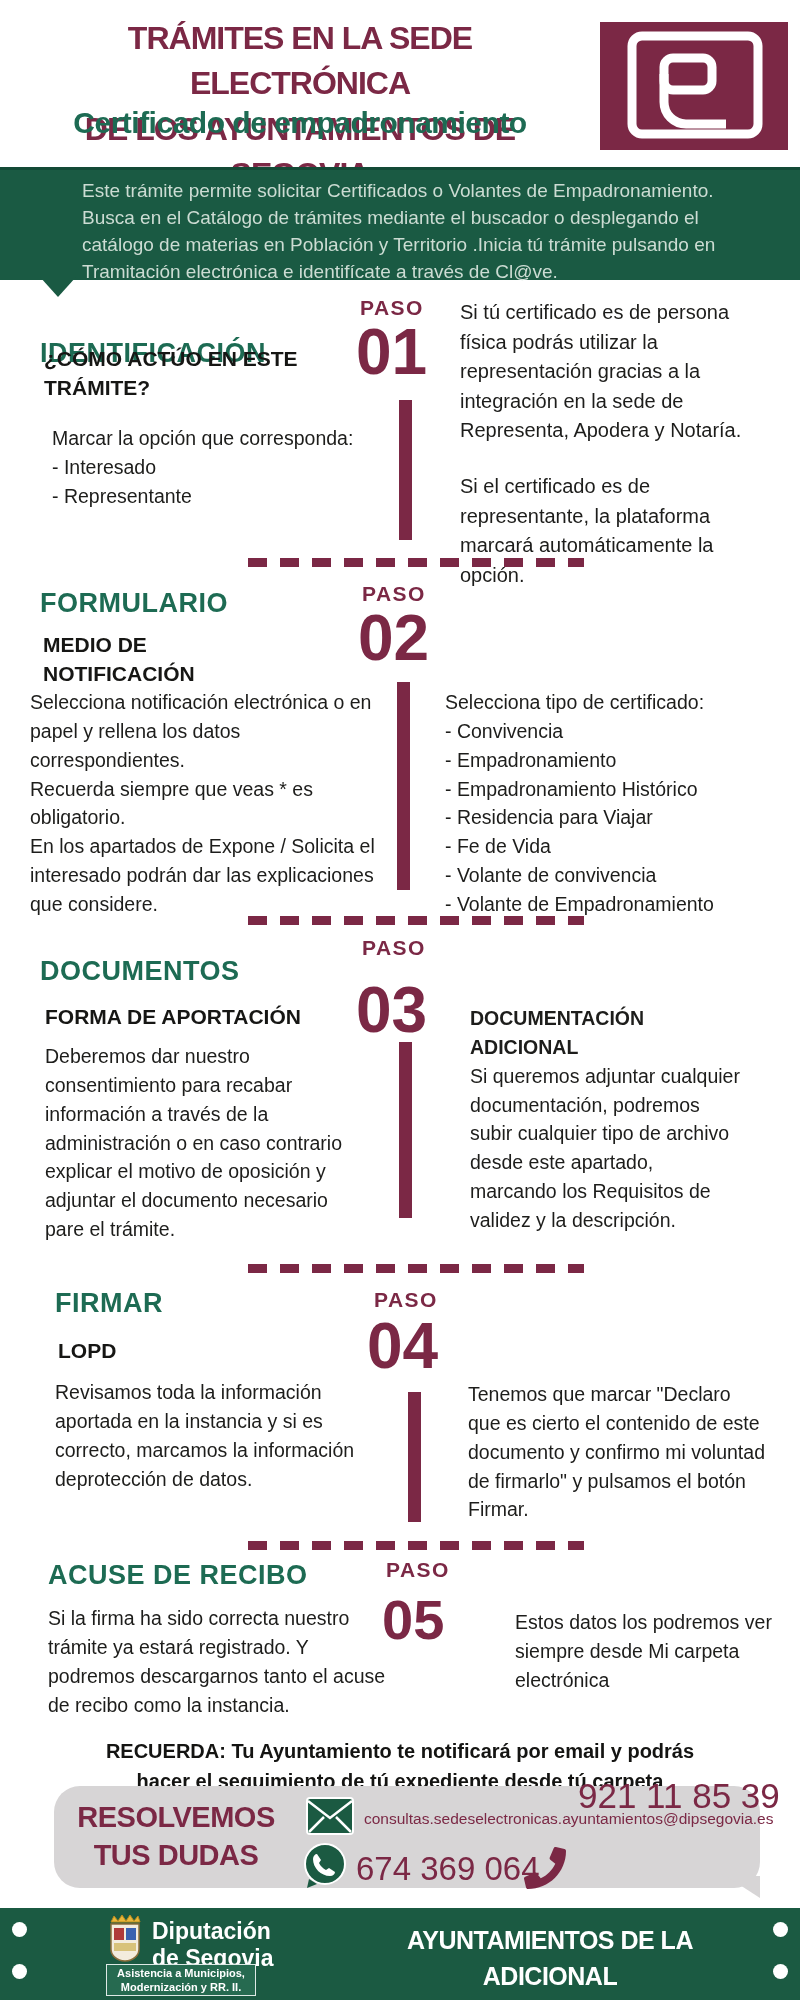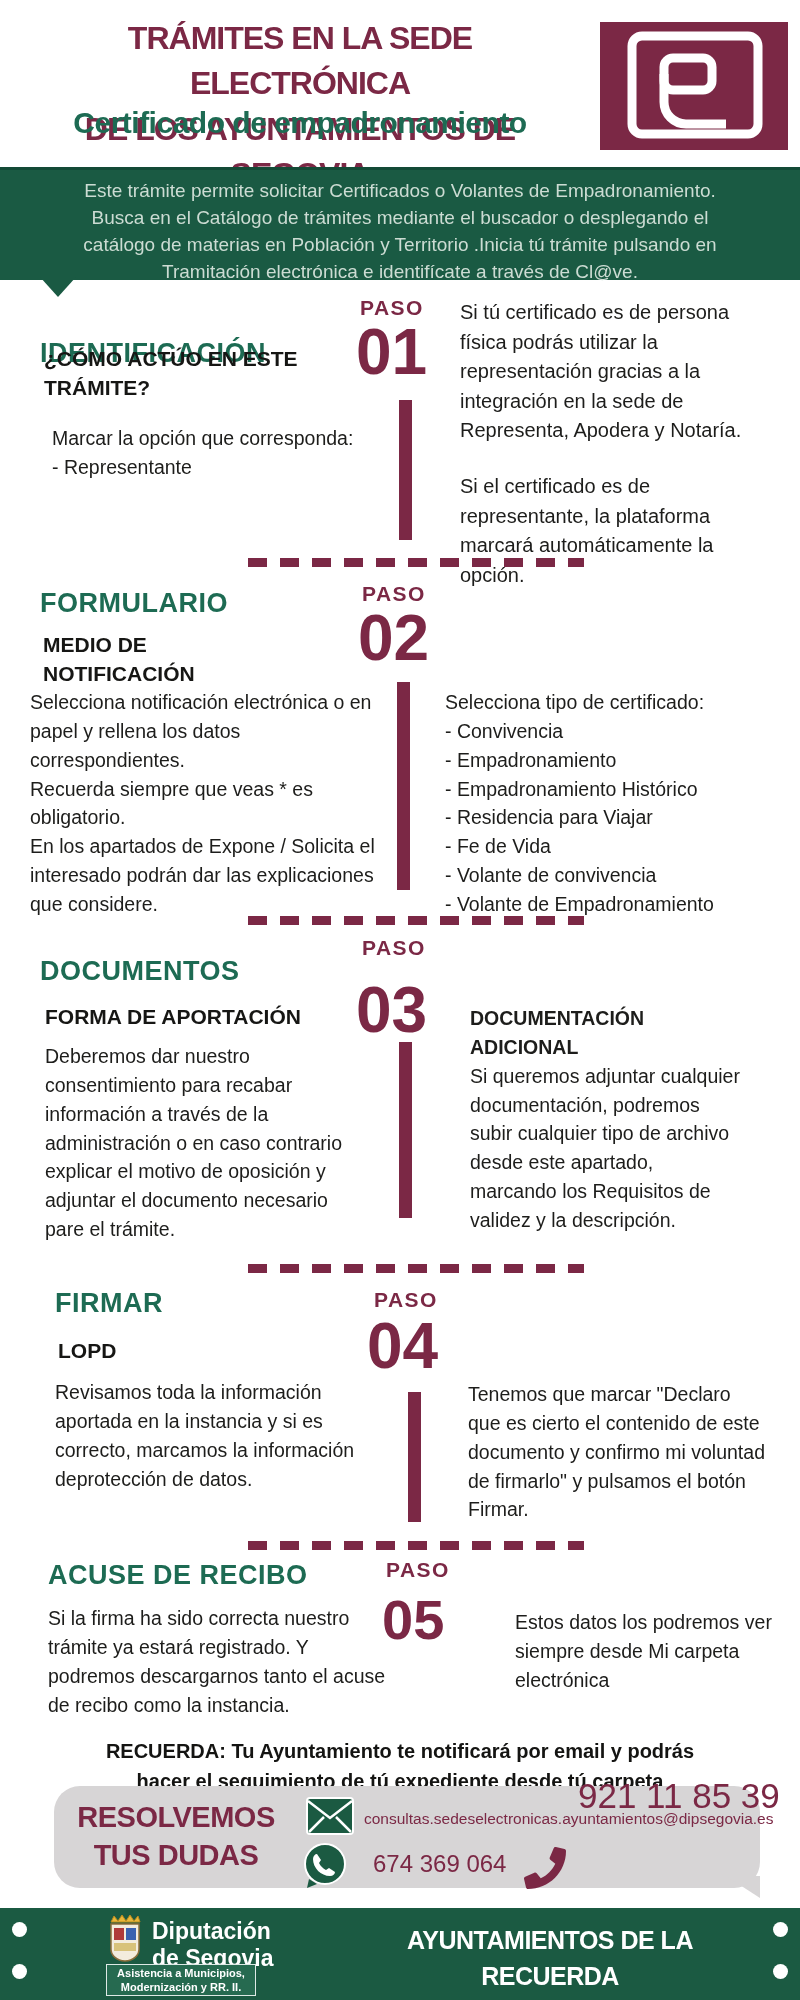--- a/index.html
+++ b/index.html
@@ -19,21 +19,21 @@
   
   .title{left:20px;top:16px;width:560px;text-align:center;color:var(--maroon);
          font-weight:bold;font-size:32px;line-height:1.42;letter-spacing:-1px;}
   .subtitle{left:20px;top:106px;width:560px;text-align:center;color:var(--green);
             font-weight:bold;font-size:30px;letter-spacing:-0.5px;}
   .logo{left:600px;top:22px;width:188px;height:128px;background:var(--maroon);}
 
   
   .banner{left:0;top:167px;width:800px;height:110px;background:var(--bgreen);
           border-top:3px solid #134a36;}
-  .banner-text{left:70px;top:178px;width:660px;text-align:center;color:var(--bannertext);
+  .banner-text{left:82px;top:178px;width:660px;color:var(--bannertext);
                font-size:19px;line-height:1.42;}
   .banner-tail{left:40px;top:277px;width:0;height:0;
                border-left:18px solid transparent;border-right:18px solid transparent;
                border-top:20px solid var(--bgreen);}
 
   .sec-h{color:var(--green);font-weight:bold;font-size:27px;letter-spacing:0.5px;white-space:nowrap;}
   .sec-sub{color:#161614;font-weight:600;font-size:21px;line-height:1.4;}
   .paso{color:var(--maroon);font-weight:700;font-size:21px;letter-spacing:1.5px;}
   .num{color:var(--maroon);font-weight:bold;font-size:64px;line-height:1;}
   .num-sm{font-size:56px;}
@@ -84,21 +84,21 @@
 
   
   .bubble{left:54px;top:1786px;width:706px;height:102px;background:var(--gray);border-radius:26px;}
   .bubble-tail{left:726px;top:1876px;width:0;height:0;
                border-left:34px solid transparent;border-top:22px solid var(--gray);}
   .bubble-h{left:66px;top:1798px;width:220px;text-align:center;color:var(--maroon);
             font-weight:bold;font-size:29px;line-height:1.32;letter-spacing:-0.5px;}
   .mail-ic{left:306px;top:1797px;}
   .mail-tx{left:364px;top:1810px;font-size:15.5px;color:var(--maroon);}
   .wa-ic{left:303px;top:1843px;}
-  .wa-tx{left:356px;top:1850px;font-size:24px;color:var(--maroon);margin-left:17px;}
+  .wa-tx{left:356px;top:1850px;font-size:33px;color:var(--maroon);}
   .ph-ic{left:524px;top:1847px;}
   .ph-tx{left:578px;top:1776px;font-size:35px;color:var(--maroon);}
 
   
   .footer{left:0;top:1908px;width:800px;height:92px;background:var(--fgreen);border-bottom:4px solid #12452f;}
   .dot{width:15px;height:15px;border-radius:50%;background:#fff;}
   .arms{left:106px;top:1914px;}
   .org{left:152px;top:1918px;color:#fff;font-size:23px;line-height:1.18;font-weight:bold;}
   .org-sub{left:106px;top:1964px;width:148px;height:30px;background:#266a50;
            border:1px solid rgba(255,255,255,.85);color:#fff;font-size:11px;font-weight:bold;
@@ -126,20 +126,21 @@
   </div>
 
   <div class="abs banner"></div>
   <div class="abs banner-text">Este trámite permite solicitar Certificados o Volantes de Empadronamiento. Busca en el Catálogo de trámites mediante el buscador o desplegando el catálogo de materias en Población y Territorio .Inicia tú trámite pulsando en Tramitación electrónica e identifícate a través de Cl@ve.</div>
   <div class="abs banner-tail"></div>
 
   <div class="abs sec-h s1-h">IDENTIFICACIÓN</div>
   <div class="abs sec-sub s1-sub">¿CÓMO ACTÚO EN ESTE TRÁMITE?</div>
   <div class="abs body s1-left">
     <p>Marcar la opción que corresponda:</p>
+    <p>- Interesado</p>
     <p>- Representante</p>
   </div>
   <div class="abs paso s1-paso">PASO</div>
   <div class="abs num s1-num">01</div>
   <div class="abs vbar s1-bar"></div>
   <div class="abs body s1-right">
     <p>Si tú certificado es de persona física podrás utilizar la representación gracias a la integración en la sede de Representa, Apodera y Notaría.</p>
     <div class="gap"></div>
     <p>Si el certificado es de representante, la plataforma marcará automáticamente la opción.</p>
   </div>
@@ -252,16 +253,16 @@
   <div class="abs org">
     <div>Diputación</div>
     <div>de Segovia</div>
   </div>
   <div class="abs org-sub">
     <div>Asistencia a Municipios,</div>
     <div>Modernización y RR. II.</div>
   </div>
   <div class="abs foot-right">
     <div>AYUNTAMIENTOS DE LA</div>
-    <div>RECUERDA</div>
+    <div>ADICIONAL</div>
   </div>
 
 </div>
 
 </body></html>

